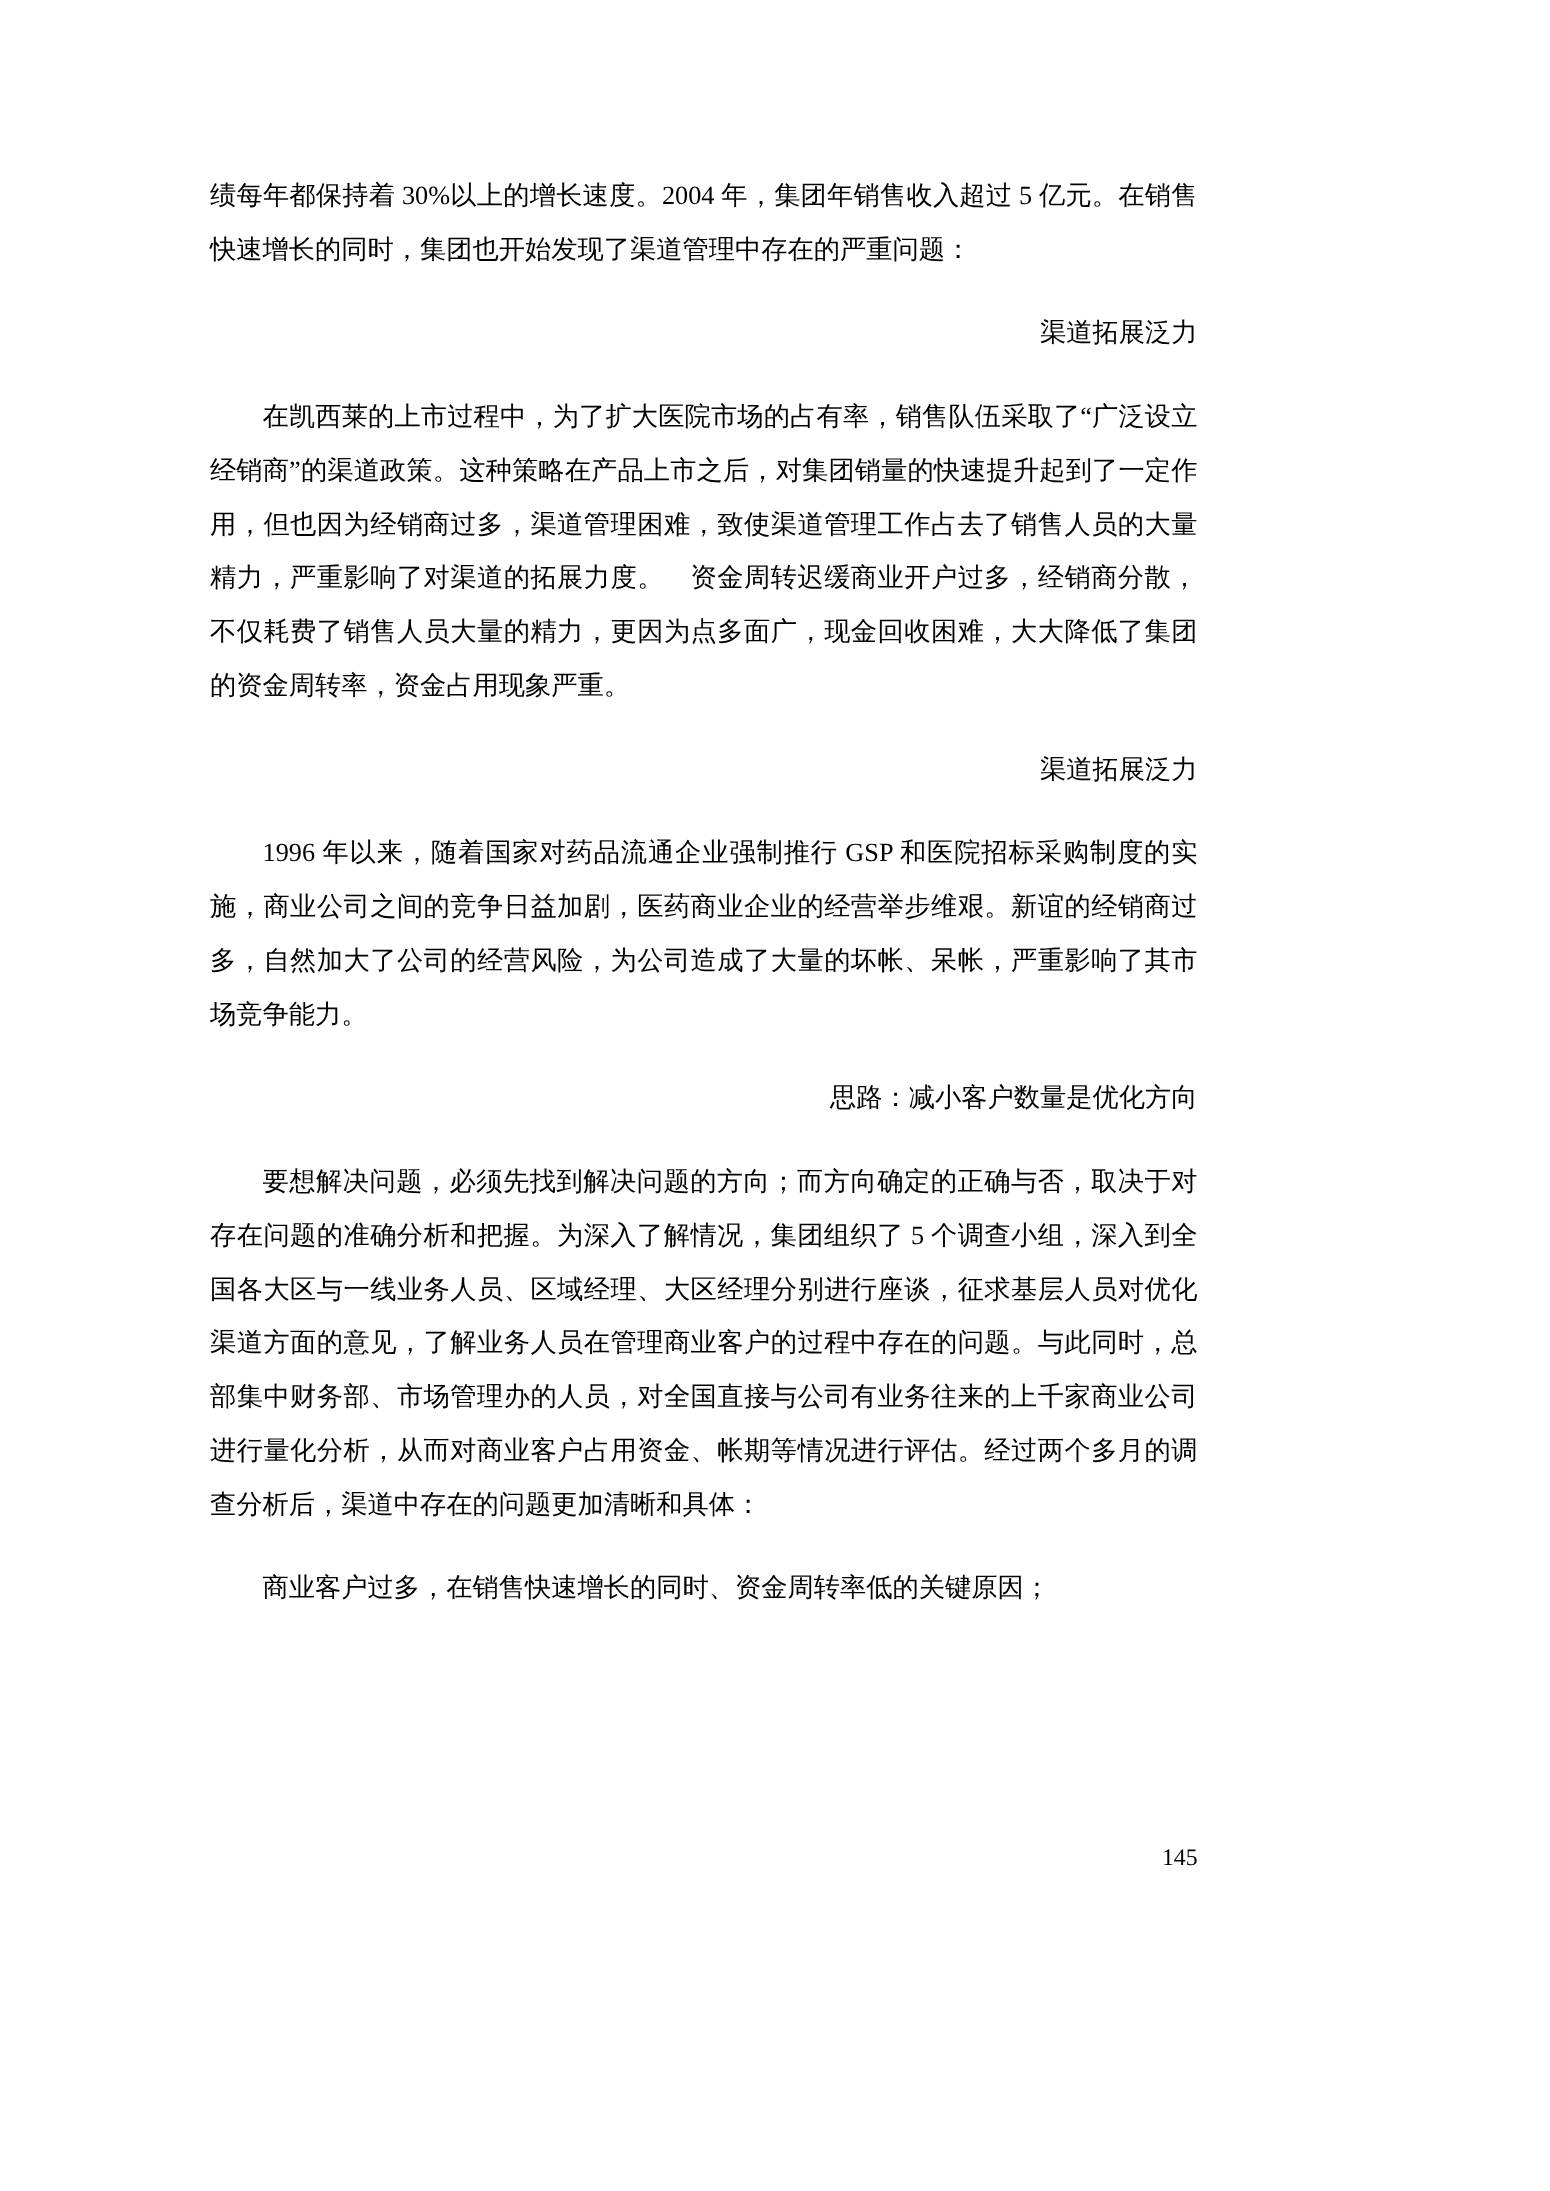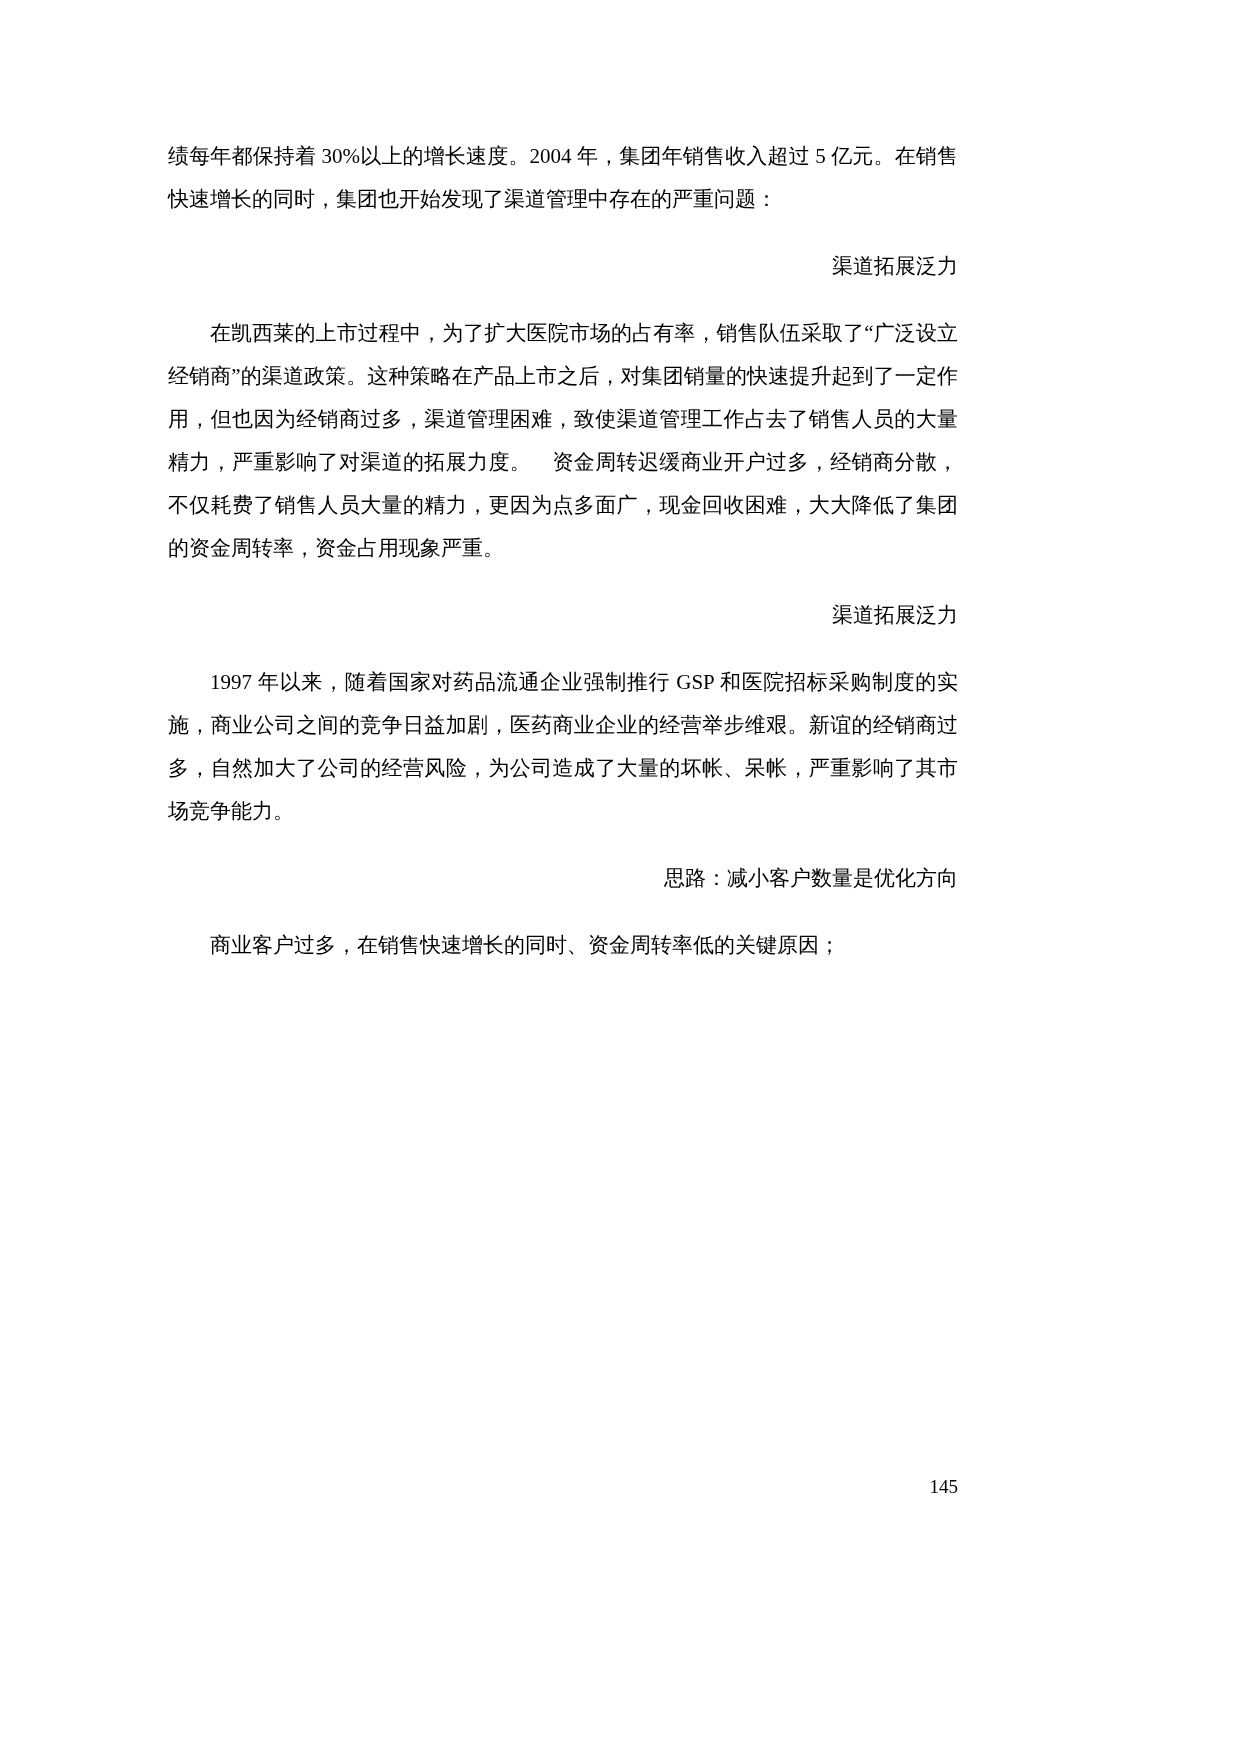--- a/index.html
+++ b/index.html
@@ -54,18 +54,19 @@
 </style>
 </head>
 <body>
 
 <div class="page">
   <div class="content">
     <p class="plain">绩每年都保持着 30%以上的增长速度。2004 年，集团年销售收入超过 5 亿元。在销售快速增长的同时，集团也开始发现了渠道管理中存在的严重问题：</p>
     <p class="heading">渠道拓展泛力</p>
     <p class="indent">在凯西莱的上市过程中，为了扩大医院市场的占有率，销售队伍采取了“广泛设立经销商”的渠道政策。这种策略在产品上市之后，对集团销量的快速提升起到了一定作用，但也因为经销商过多，渠道管理困难，致使渠道管理工作占去了销售人员的大量精力，严重影响了对渠道的拓展力度。　资金周转迟缓商业开户过多，经销商分散，不仅耗费了销售人员大量的精力，更因为点多面广，现金回收困难，大大降低了集团的资金周转率，资金占用现象严重。</p>
     <p class="heading">渠道拓展泛力</p>
-    <p class="indent">1997 年以来，随着国家对药品流通企业强制推行 GSP 和医院招标采购制度的实施，商业公司之间的竞争日益加剧，医药商业企业的经营举步维艰。新谊的经销商过多，自然加大了公司的经营风险，为公司造成了大量的坏帐、呆帐，严重影响了其市场竞争能力。</p>
+    <p class="indent">1996 年以来，随着国家对药品流通企业强制推行 GSP 和医院招标采购制度的实施，商业公司之间的竞争日益加剧，医药商业企业的经营举步维艰。新谊的经销商过多，自然加大了公司的经营风险，为公司造成了大量的坏帐、呆帐，严重影响了其市场竞争能力。</p>
     <p class="heading">思路：减小客户数量是优化方向</p>
+    <p class="indent">要想解决问题，必须先找到解决问题的方向；而方向确定的正确与否，取决于对存在问题的准确分析和把握。为深入了解情况，集团组织了 5 个调查小组，深入到全国各大区与一线业务人员、区域经理、大区经理分别进行座谈，征求基层人员对优化渠道方面的意见，了解业务人员在管理商业客户的过程中存在的问题。与此同时，总部集中财务部、市场管理办的人员，对全国直接与公司有业务往来的上千家商业公司进行量化分析，从而对商业客户占用资金、帐期等情况进行评估。经过两个多月的调查分析后，渠道中存在的问题更加清晰和具体：</p>
     <p class="indent">商业客户过多，在销售快速增长的同时、资金周转率低的关键原因；</p>
   </div>
   <div class="page-number">145</div>
 </div>
 
 </body></html>

